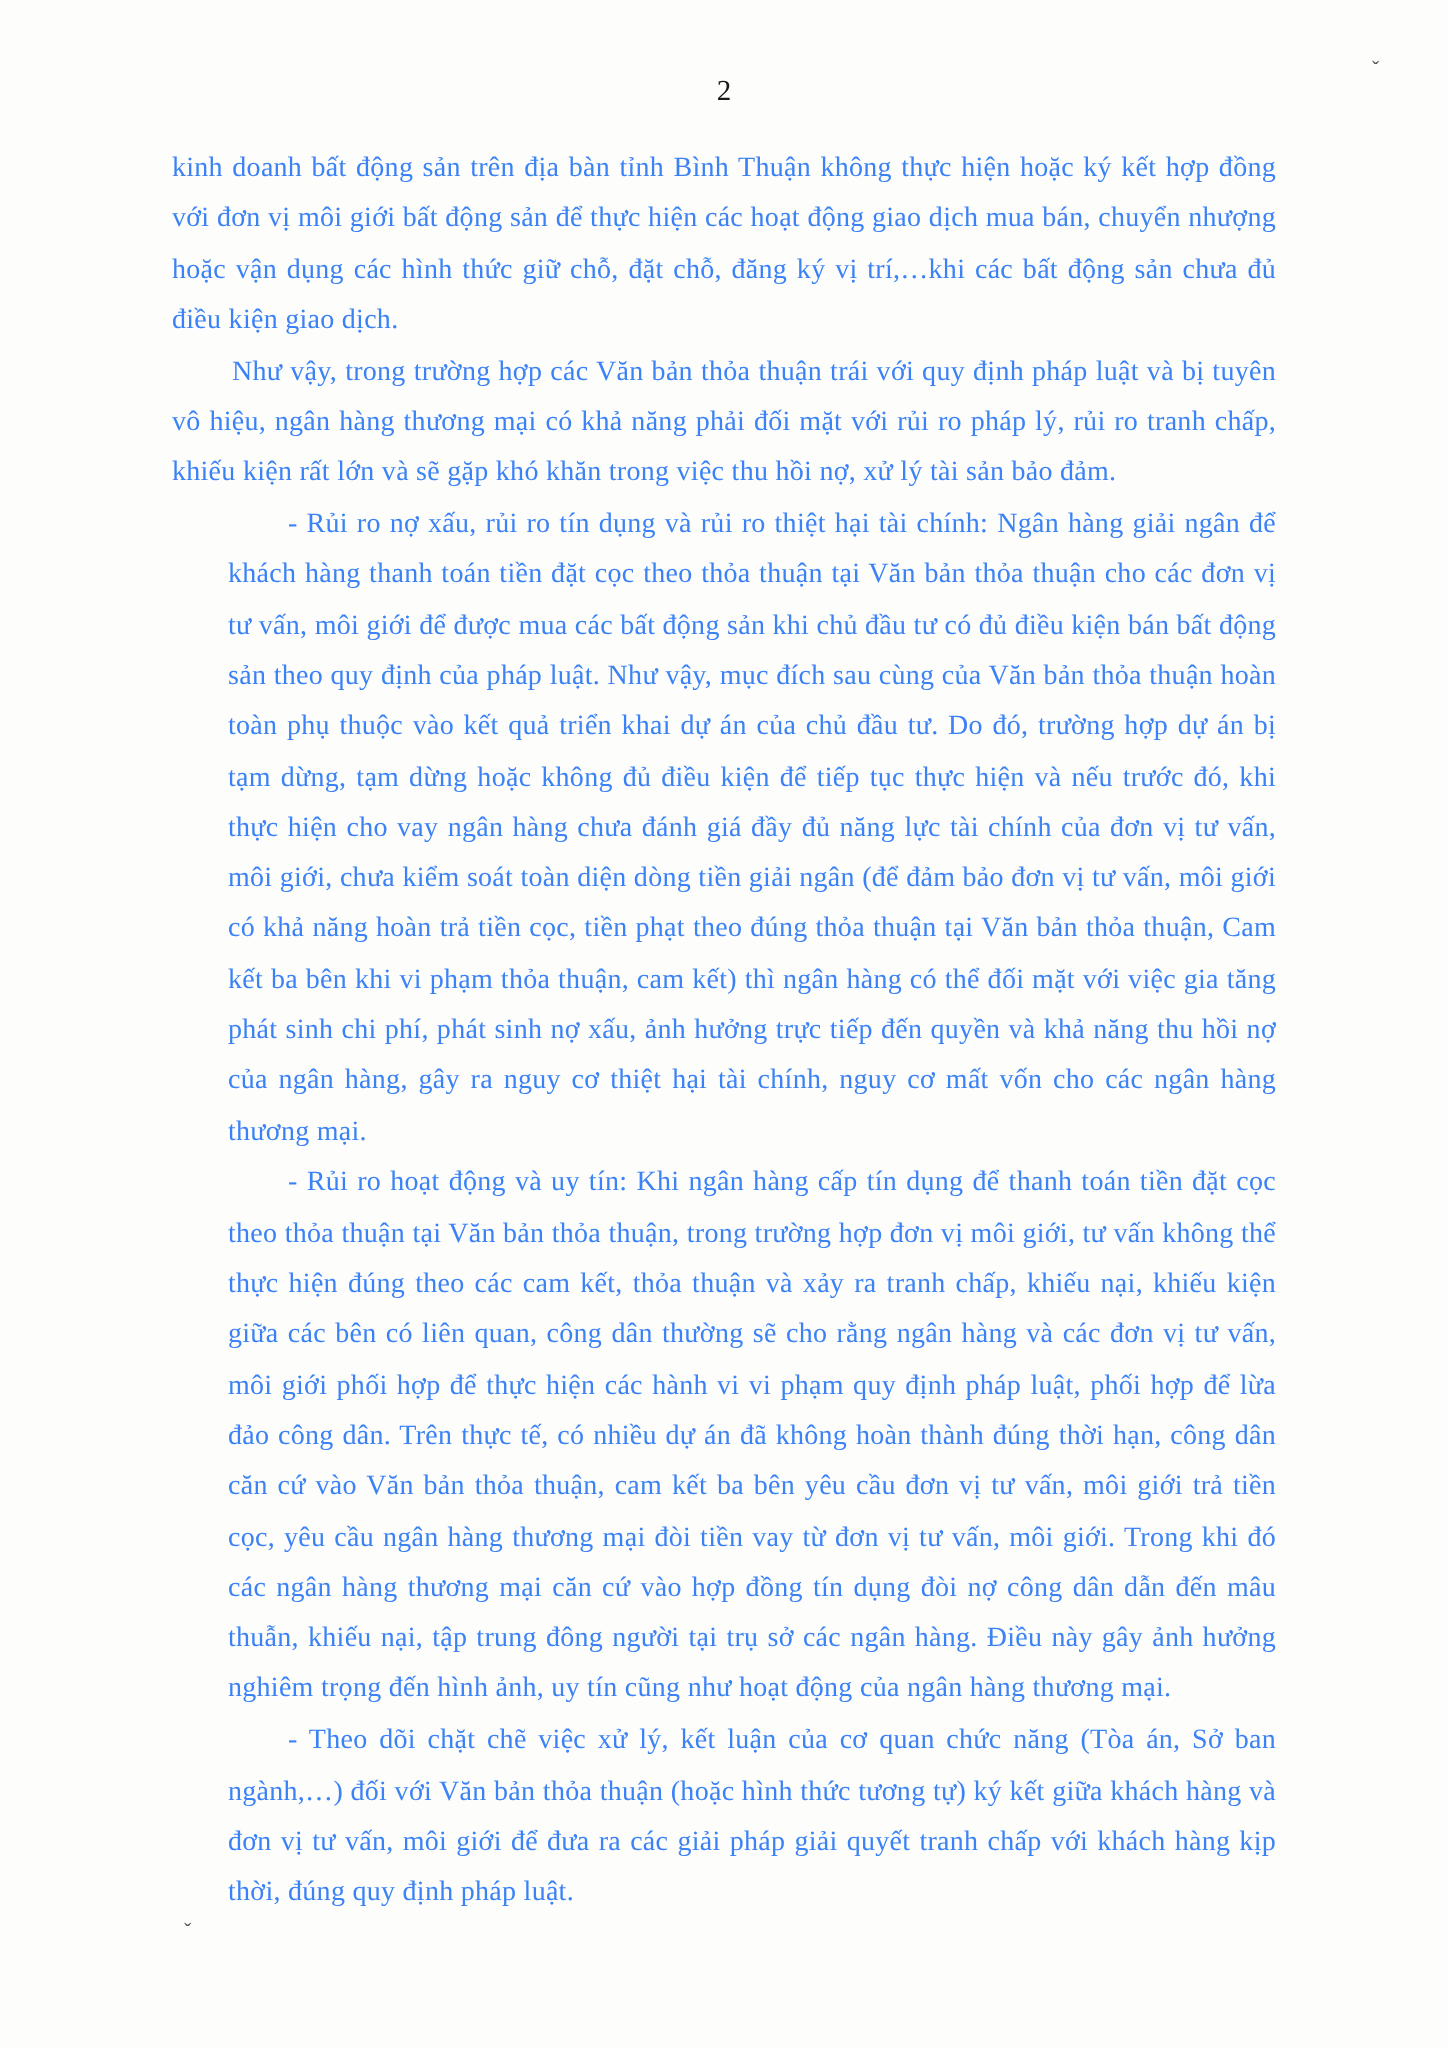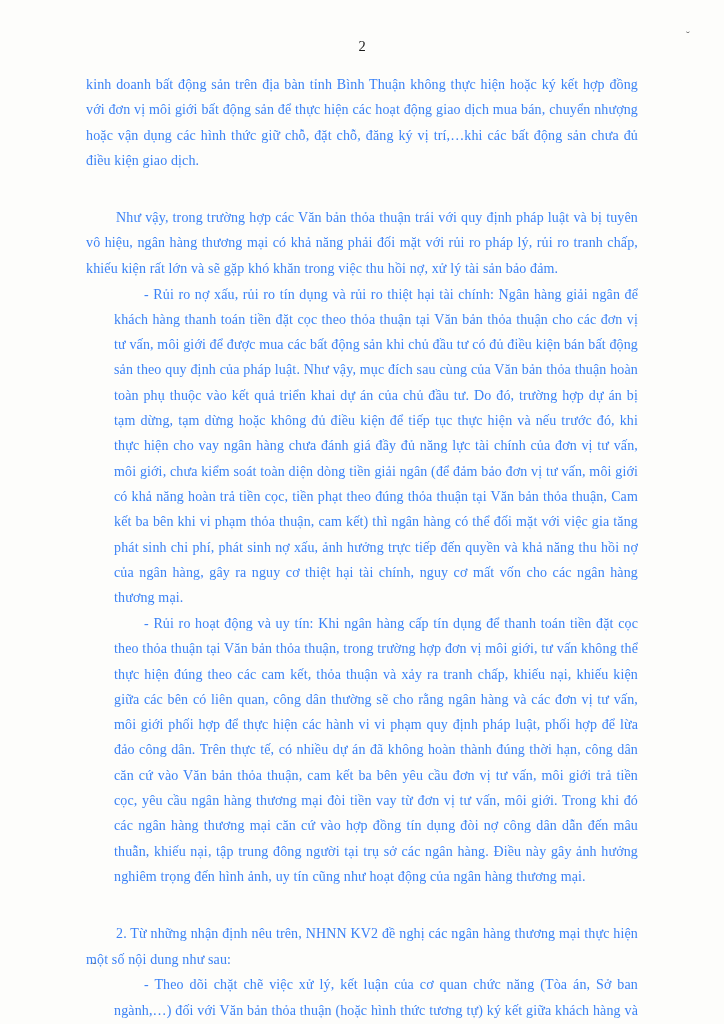--- a/index.html
+++ b/index.html
@@ -60,41 +60,39 @@
     margin: 0 0 0.5px 0;
     font-size: 14px;
     line-height: 25.3px;
     text-align: justify;
     text-justify: inter-word;
     color: #3b82f6;
     letter-spacing: 0.01em;
   }
   .para.indent {
     text-indent: 30px;
-    margin-top: 32px;
   }
   .para.dash {
     text-indent: 30px;
     margin-left: 28px;
   }
 </style>
 </head>
 <body>
 
 <div class="page">
 
   <div class="page-number">2</div>
 
   <div class="corner-mark">ˇ</div>
 
   <div class="body-text">
     <p class="para">kinh doanh bất động sản trên địa bàn tỉnh Bình Thuận không thực hiện hoặc ký kết hợp đồng với đơn vị môi giới bất động sản để thực hiện các hoạt động giao dịch mua bán, chuyển nhượng hoặc vận dụng các hình thức giữ chỗ, đặt chỗ, đăng ký vị trí,…khi các bất động sản chưa đủ điều kiện giao dịch.</p>
     <p class="para indent">Như vậy, trong trường hợp các Văn bản thỏa thuận trái với quy định pháp luật và bị tuyên vô hiệu, ngân hàng thương mại có khả năng phải đối mặt với rủi ro pháp lý, rủi ro tranh chấp, khiếu kiện rất lớn và sẽ gặp khó khăn trong việc thu hồi nợ, xử lý tài sản bảo đảm.</p>
     <p class="para dash">- Rủi ro nợ xấu, rủi ro tín dụng và rủi ro thiệt hại tài chính: Ngân hàng giải ngân để khách hàng thanh toán tiền đặt cọc theo thỏa thuận tại Văn bản thỏa thuận cho các đơn vị tư vấn, môi giới để được mua các bất động sản khi chủ đầu tư có đủ điều kiện bán bất động sản theo quy định của pháp luật. Như vậy, mục đích sau cùng của Văn bản thỏa thuận hoàn toàn phụ thuộc vào kết quả triển khai dự án của chủ đầu tư. Do đó, trường hợp dự án bị tạm dừng, tạm dừng hoặc không đủ điều kiện để tiếp tục thực hiện và nếu trước đó, khi thực hiện cho vay ngân hàng chưa đánh giá đầy đủ năng lực tài chính của đơn vị tư vấn, môi giới, chưa kiểm soát toàn diện dòng tiền giải ngân (để đảm bảo đơn vị tư vấn, môi giới có khả năng hoàn trả tiền cọc, tiền phạt theo đúng thỏa thuận tại Văn bản thỏa thuận, Cam kết ba bên khi vi phạm thỏa thuận, cam kết) thì ngân hàng có thể đối mặt với việc gia tăng phát sinh chi phí, phát sinh nợ xấu, ảnh hưởng trực tiếp đến quyền và khả năng thu hồi nợ của ngân hàng, gây ra nguy cơ thiệt hại tài chính, nguy cơ mất vốn cho các ngân hàng thương mại.</p>
     <p class="para dash">- Rủi ro hoạt động và uy tín: Khi ngân hàng cấp tín dụng để thanh toán tiền đặt cọc theo thỏa thuận tại Văn bản thỏa thuận, trong trường hợp đơn vị môi giới, tư vấn không thể thực hiện đúng theo các cam kết, thỏa thuận và xảy ra tranh chấp, khiếu nại, khiếu kiện giữa các bên có liên quan, công dân thường sẽ cho rằng ngân hàng và các đơn vị tư vấn, môi giới phối hợp để thực hiện các hành vi vi phạm quy định pháp luật, phối hợp để lừa đảo công dân. Trên thực tế, có nhiều dự án đã không hoàn thành đúng thời hạn, công dân căn cứ vào Văn bản thỏa thuận, cam kết ba bên yêu cầu đơn vị tư vấn, môi giới trả tiền cọc, yêu cầu ngân hàng thương mại đòi tiền vay từ đơn vị tư vấn, môi giới. Trong khi đó các ngân hàng thương mại căn cứ vào hợp đồng tín dụng đòi nợ công dân dẫn đến mâu thuẫn, khiếu nại, tập trung đông người tại trụ sở các ngân hàng. Điều này gây ảnh hưởng nghiêm trọng đến hình ảnh, uy tín cũng như hoạt động của ngân hàng thương mại.</p>
-    <p class="para indent">2. Từ những nhận định nêu trên, NHNN KV2 đề nghị các ngân hàng thương mại thực hiện một số nội dung như sau:</p>
     <p class="para dash">- Theo dõi chặt chẽ việc xử lý, kết luận của cơ quan chức năng (Tòa án, Sở ban ngành,…) đối với Văn bản thỏa thuận (hoặc hình thức tương tự) ký kết giữa khách hàng và đơn vị tư vấn, môi giới để đưa ra các giải pháp giải quyết tranh chấp với khách hàng kịp thời, đúng quy định pháp luật.</p>
 
   </div>
 
   <div class="bottom-mark">ˇ</div>
 
 </div>
 
 </body></html>

